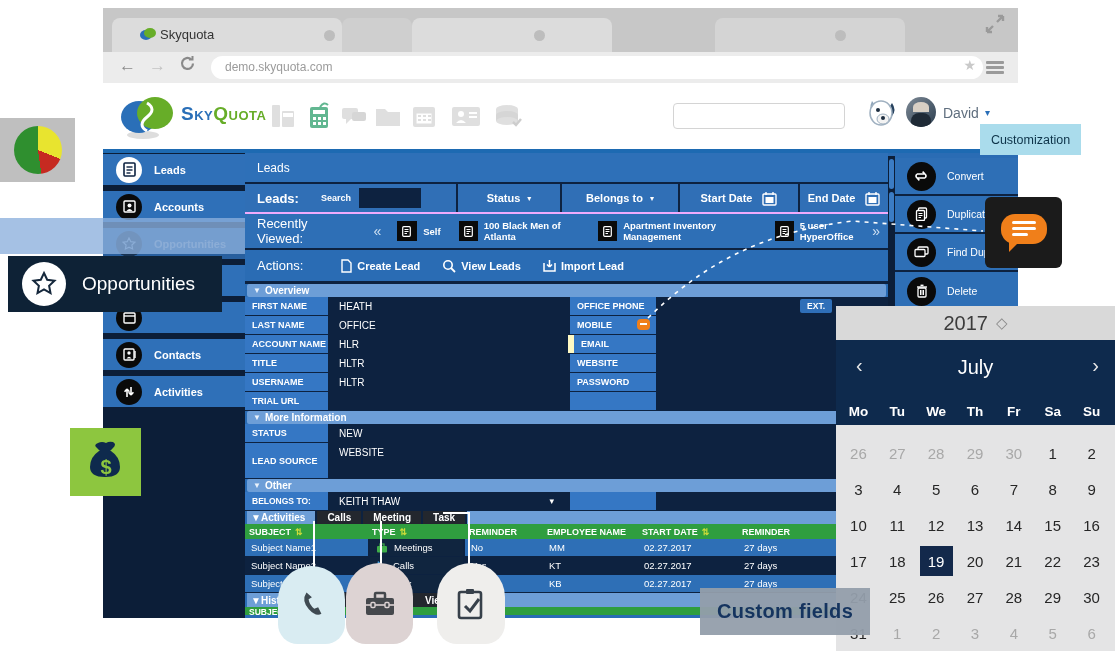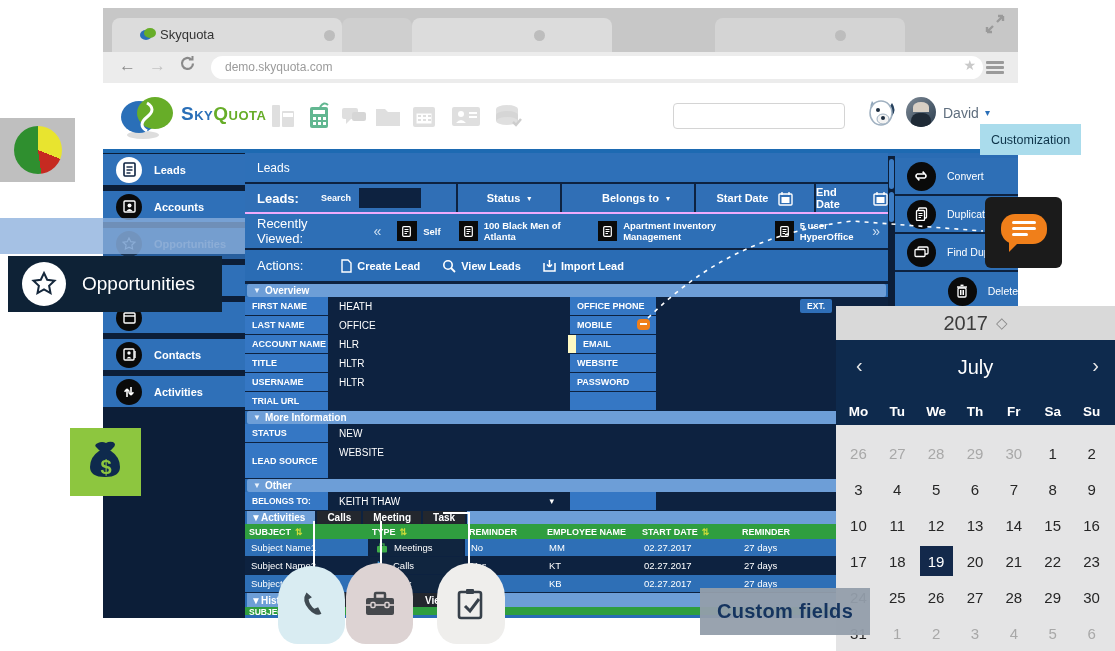--- a/index.html
+++ b/index.html
@@ -358,21 +358,21 @@
       <div id="filterbar">
         <div class="fseg" style="width:213px;">
           <span class="fl">Leads:</span>
           <span class="sl">Search</span>
           <div id="fsearch"></div>
         </div>
         <div class="fseg" style="width:104px; justify-content:center;">
           <span class="fdd">Status</span>
             <span style="font-size:8px; margin-left:7px;">▾</span>
         </div>
-        <div class="fseg" style="width:118px; justify-content:center;margin-left:16px;">
+        <div class="fseg" style="width:118px; justify-content:center;">
           <span class="fdd">Belongs to</span>
             <span style="font-size:8px; margin-left:7px;">▾</span>
         </div>
         <div class="fseg" style="width:120px; justify-content:center;">
           <span class="fdd">Start Date</span>
           <svg width="15" height="15" style="margin-left:10px;">
               <rect x="1" y="3" width="13" height="11" rx="1" fill="none" stroke="#fff" stroke-width="1.4"></rect>
               <line x1="4" y1="1" x2="4" y2="4" stroke="#fff" stroke-width="1.4"></line>
               <line x1="11" y1="1" x2="11" y2="4" stroke="#fff" stroke-width="1.4"></line>
               <rect x="3.5" y="6" width="8" height="6" fill="#fff"></rect>
@@ -474,21 +474,21 @@
         <span class="fcell fvalue w-v1">OFFICE</span>
         <span class="fcell flabel w-l2" style="border-left:2px solid #0d2240; position:relative;">
             <span>MOBILE</span>
             <span id="mob-ic"></span>
           </span>
         <span class="fcell fvalue w-v2"></span>
       </div>
       <div class="formrow">
         <span class="fcell flabel w-l1">ACCOUNT NAME</span>
         <span class="fcell fvalue w-v1">HLR</span>
-        <span class="fcell flabel w-l2" style="border-left:8px solid #fef9c3;">EMAIL</span>
+        <span class="fcell flabel w-l2" style="border-left:6px solid #fef9c3;">EMAIL</span>
         <span class="fcell fvalue w-v2"></span>
       </div>
       <div class="formrow">
         <span class="fcell flabel w-l1">TITLE</span>
         <span class="fcell fvalue w-v1">HLTR</span>
         <span class="fcell flabel w-l2" style="border-left:2px solid #0d2240;">WEBSITE</span>
         <span class="fcell fvalue w-v2"></span>
       </div>
       <div class="formrow">
         <span class="fcell flabel w-l1">USERNAME</span>
@@ -639,21 +639,21 @@
       </div>
       <div class="rpbtn">
         <span class="circ">
           <svg width="15" height="12">
               <rect x="4" y="1" width="10" height="7" rx="1" fill="none" stroke="#fff" stroke-width="1.3"></rect>
               <rect x="1" y="3.5" width="10" height="7" rx="1" fill="#0a0a0a" stroke="#fff" stroke-width="1.3"></rect>
             </svg>
         </span>
         <span class="rpl">Find Duplicate</span>
       </div>
-      <div class="rpbtn" style="border-bottom:none;justify-content:flex-end;">
+      <div class="rpbtn" style="border-bottom:none;">
         <span class="circ">
           <svg width="12" height="14">
               <rect x="2" y="4" width="8" height="9" rx="1" fill="none" stroke="#fff" stroke-width="1.3"></rect>
               <line x1="1" y1="3" x2="11" y2="3" stroke="#fff" stroke-width="1.4"></line>
               <line x1="4.5" y1="1.3" x2="7.5" y2="1.3" stroke="#fff" stroke-width="1.4"></line>
               <line x1="4.5" y1="6" x2="4.5" y2="11" stroke="#fff"></line>
               <line x1="6" y1="6" x2="6" y2="11" stroke="#fff"></line>
               <line x1="7.5" y1="6" x2="7.5" y2="11" stroke="#fff"></line>
             </svg>
         </span>

